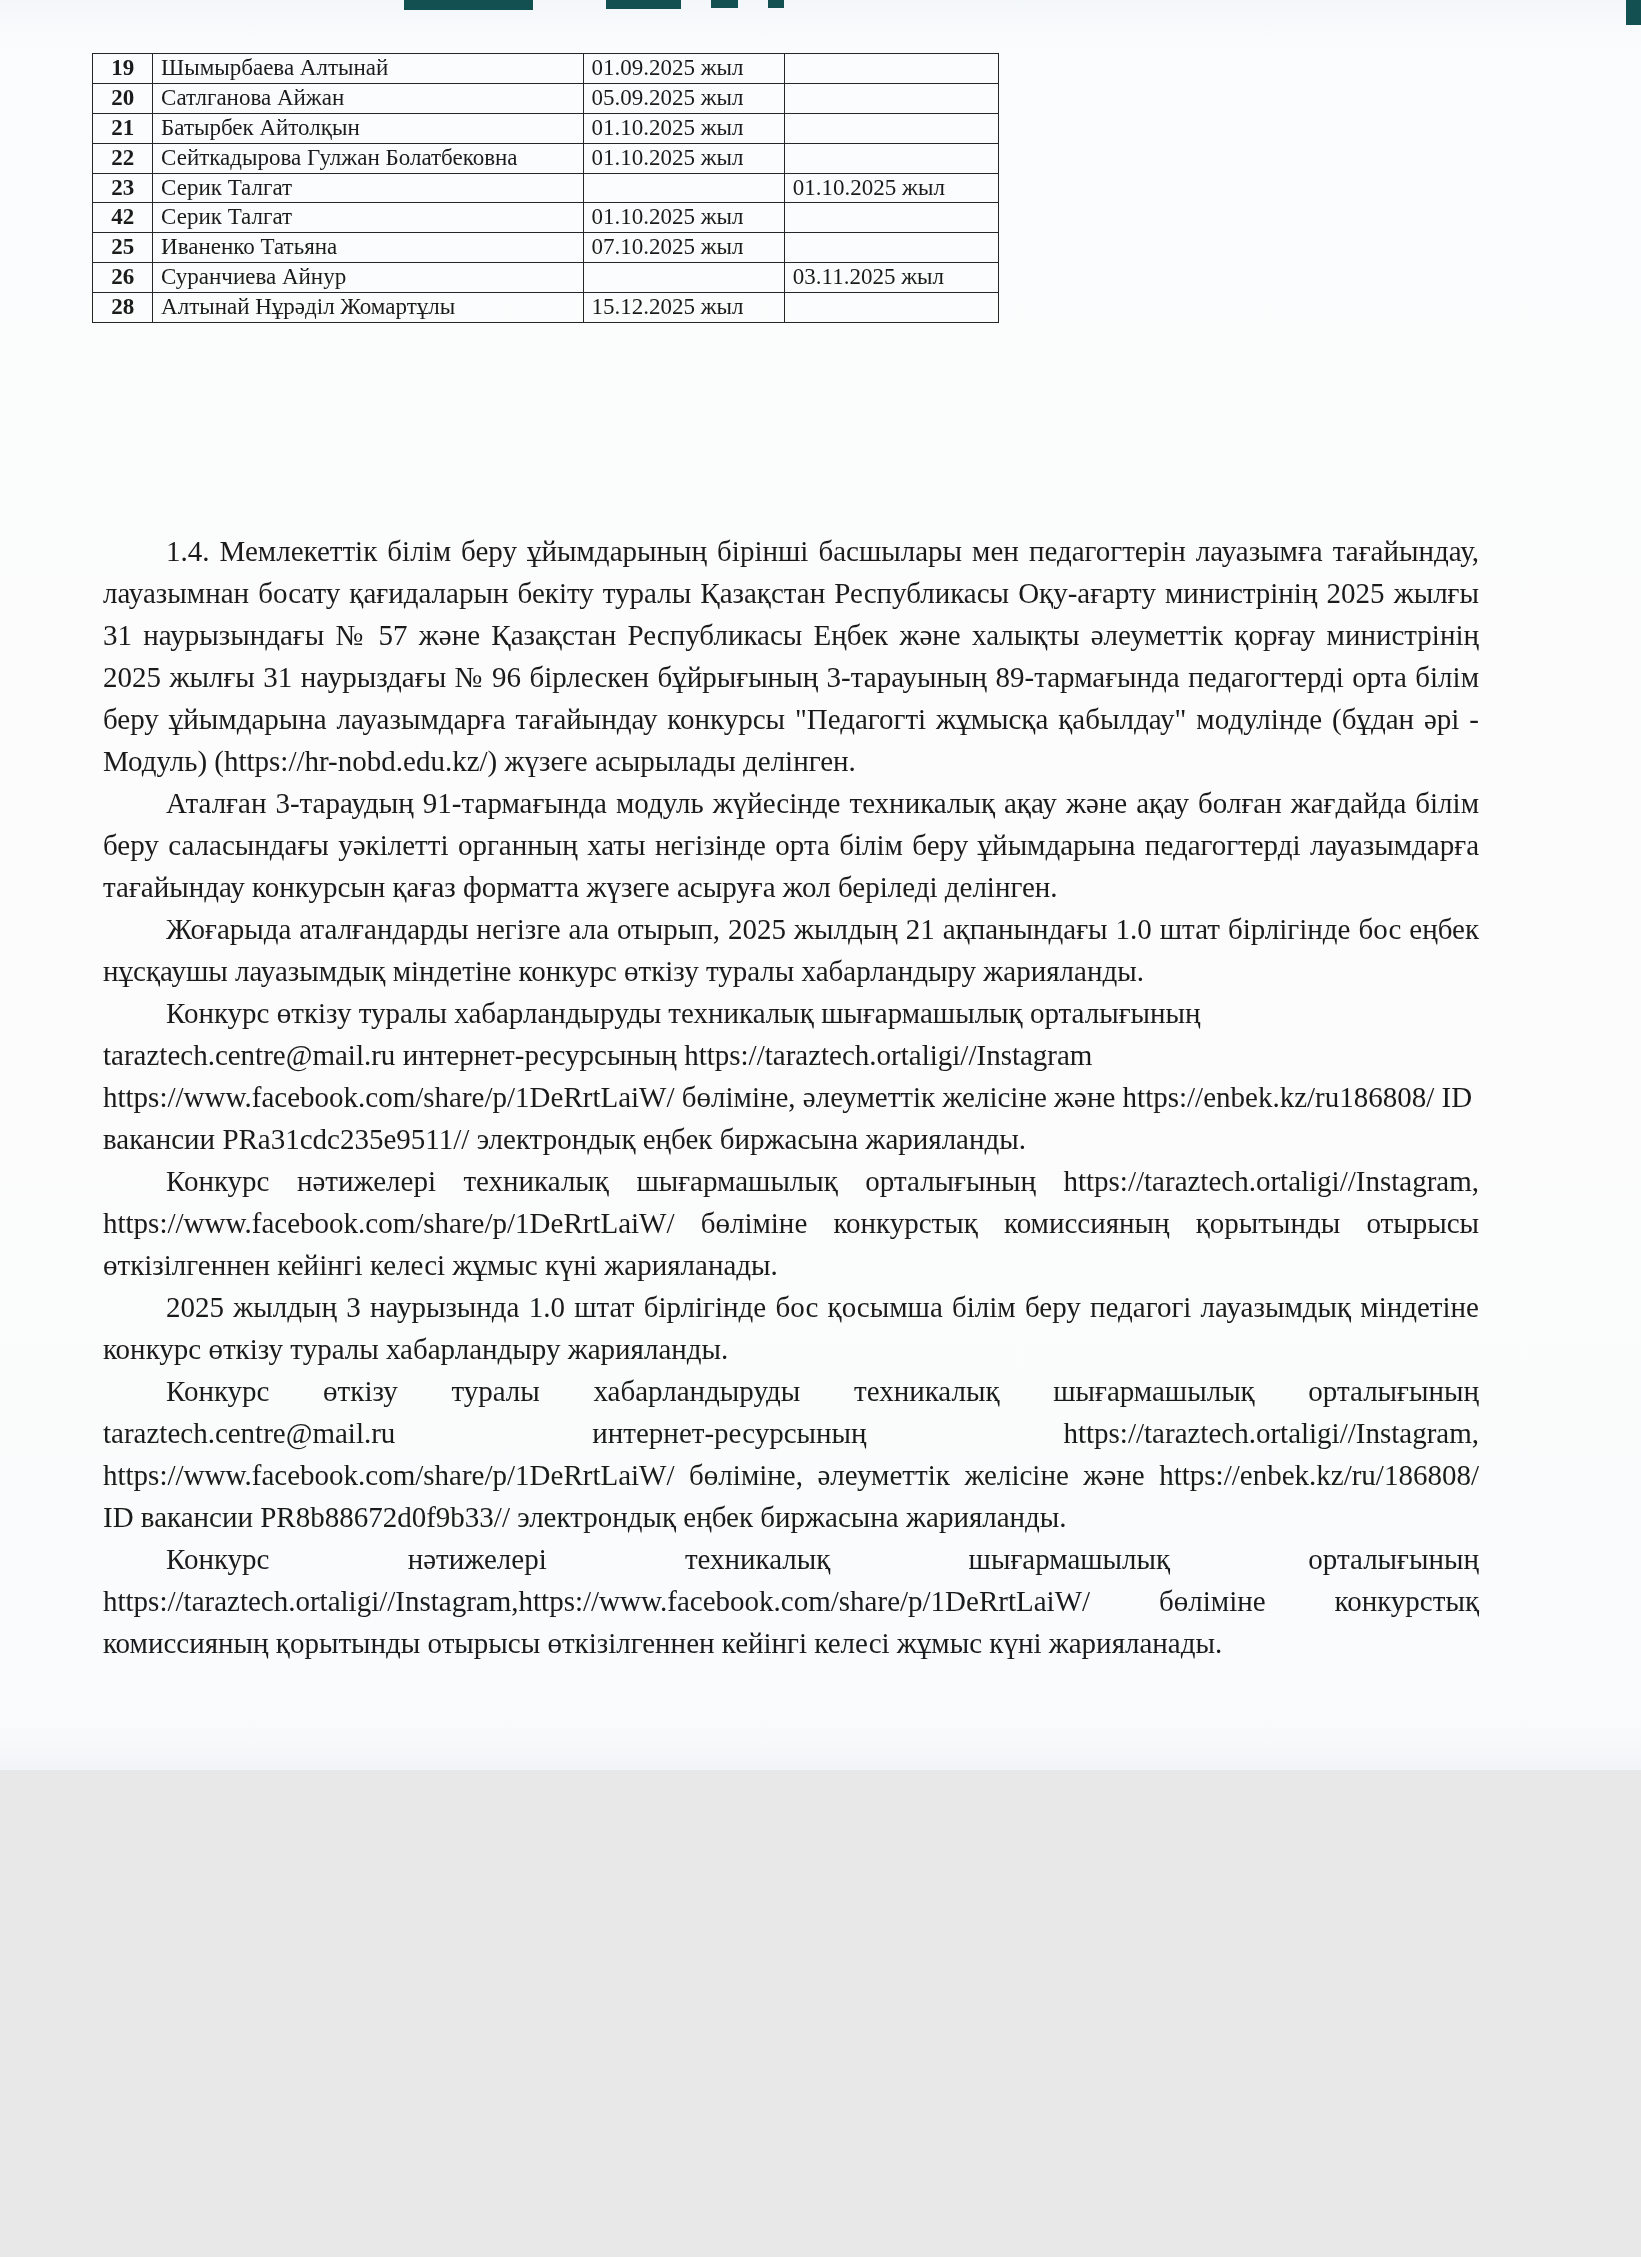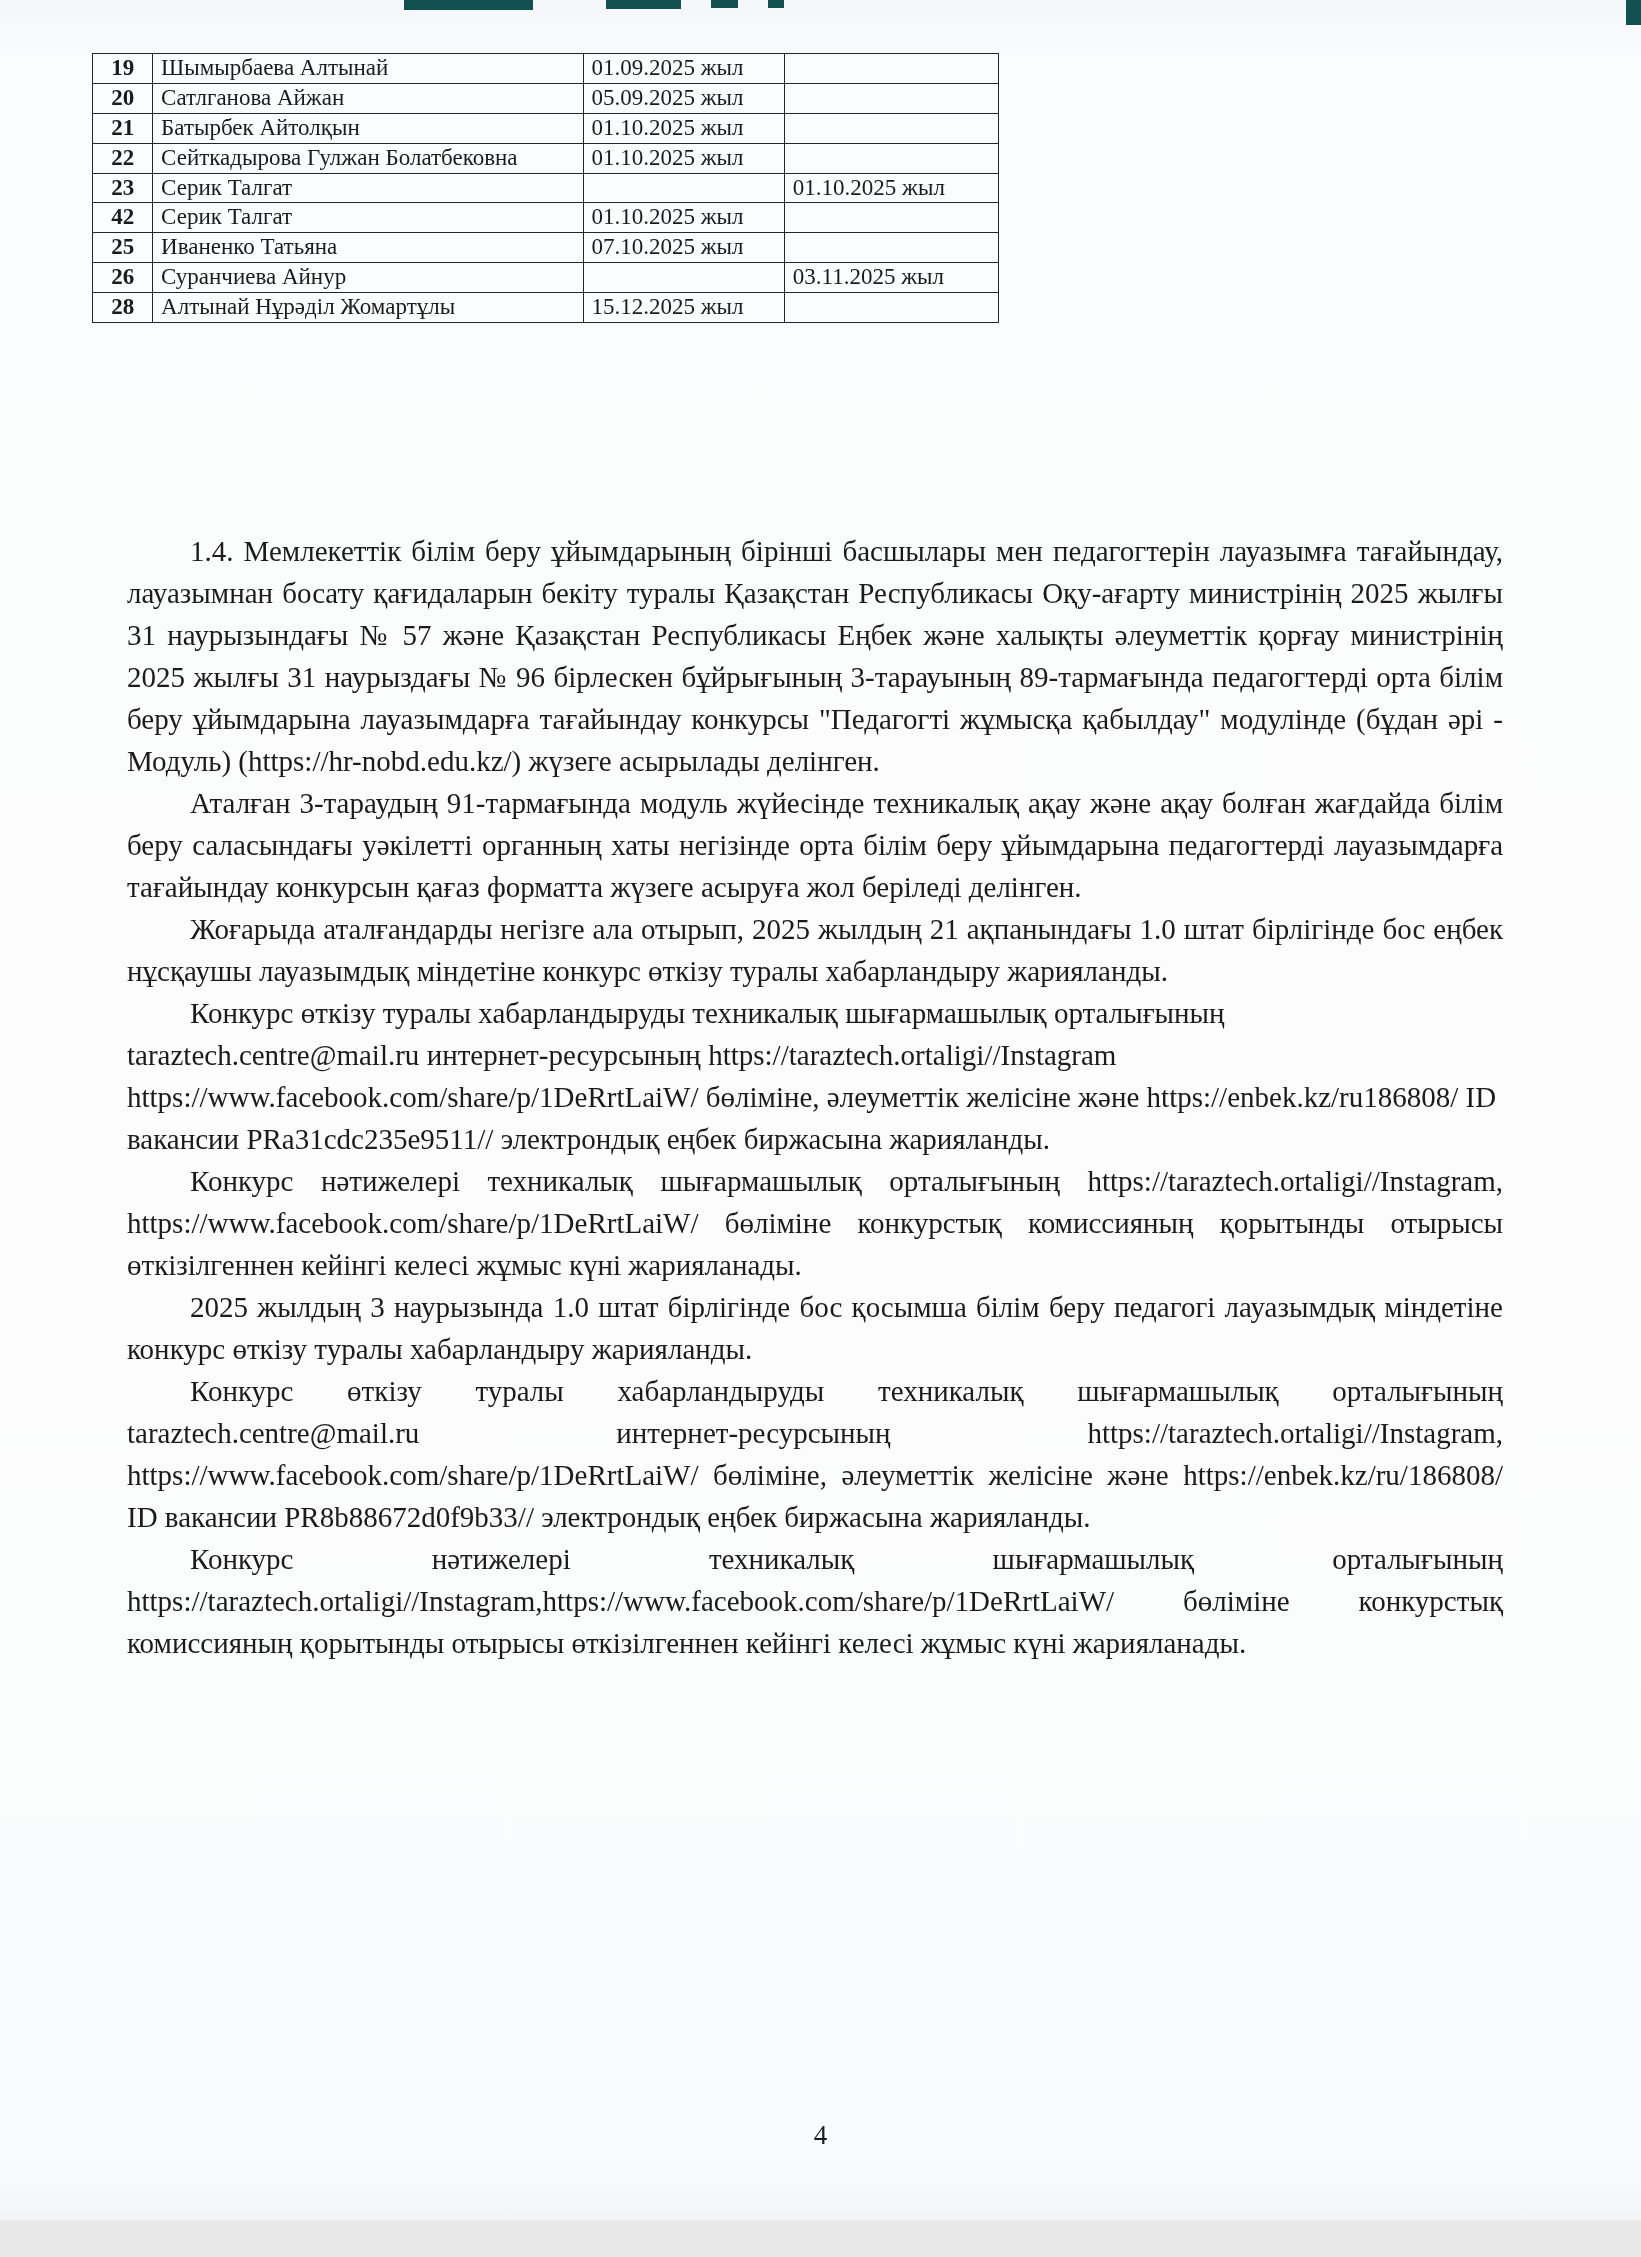--- a/index.html
+++ b/index.html
@@ -1,18 +1,18 @@
 <!DOCTYPE html>
 <html><head>
 <meta charset="utf-8">
 <style>
   html,body{margin:0;padding:0;background:#e8e8e8;}
   .page{
     position:relative;
-    width:1641px;height:2220px;
+    width:1641px;height:1770px;
     margin:0 auto;
     background:linear-gradient(180deg,#f4f7fa 0%, #fbfcfd 3%, #fcfcfc 50%, #fafbfc 97%, #f2f5f7 100%);
     font-family:"Liberation Serif", serif;
     color:#1b1b1b;
     overflow:hidden;
   }
   
   .artifact{position:absolute;background:#135052;}
   .a-t1{left:404px;top:0;width:129px;height:9.7px;}
   .a-t2{left:606px;top:0;width:75px;height:8.7px;}
@@ -42,21 +42,20 @@
   td.c-num{width:44px;font-weight:bold;text-align:center;padding:1px 1.9px;}
   td.c-name{width:414px;}
   td.c-d1{width:185px;}
   td.c-d2{width:197px;}
 
   
   .body-text{
     position:absolute;left:103px;top:530px;width:1376px;
     font-size:29px;line-height:42px;
     text-align:justify;
-    margin-left:24px;
   }
   .para{margin:0;text-indent:63px;}
   .para.left{text-align:left;}
   .u{}
 
   .page-number{
     position:absolute;left:0;top:2120px;width:1641px;
     text-align:center;font-size:27px;
   }
 </style>

